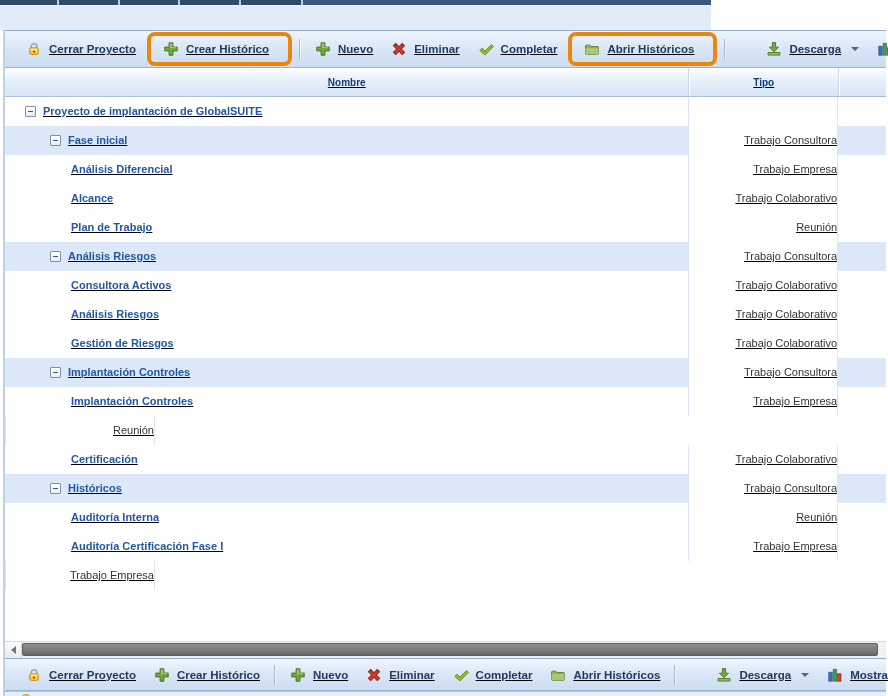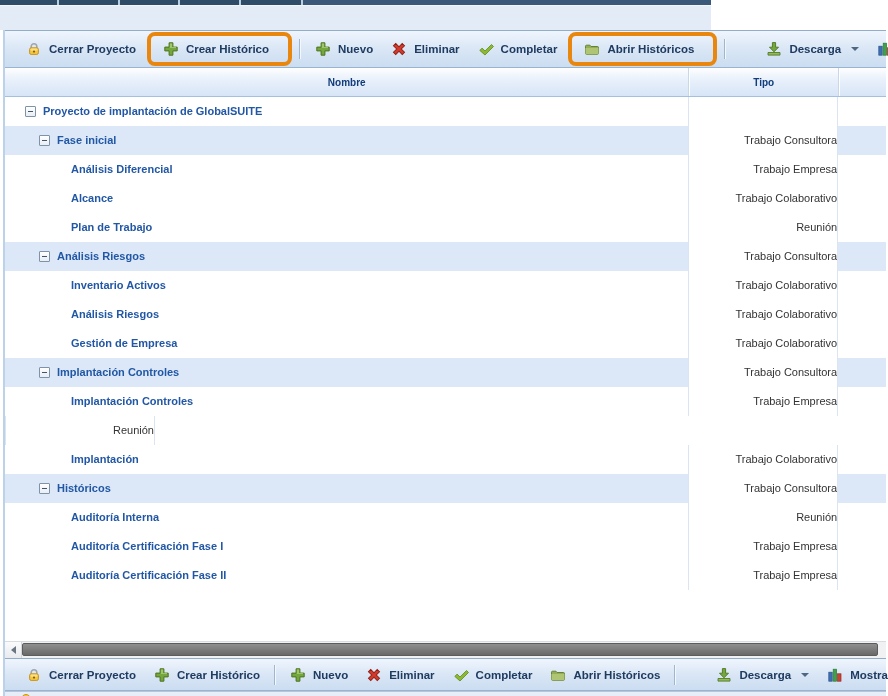--- a/index.html
+++ b/index.html
@@ -1,21 +1,21 @@
 <!DOCTYPE html>
 <html style="--orange: #E8860D; --tree-blue: #2157A4; --group-bg: #DCE8F8; --header-text: #123C7A;"><head>
 <meta charset="utf-8">
 <style>
   html,body{margin:0;padding:0;}
   body{
     width:888px;height:696px;overflow:hidden;background:#ffffff;
     font-family:"Liberation Sans","DejaVu Sans",sans-serif;
     -webkit-font-smoothing:antialiased;position:relative;
   }
-  .screen{width:711px;height:696px;position:relative;}
+  .screen{width:711px;height:696px;position:relative;text-decoration:underline;}
 
   
   .tab-strip{height:5px;background:#2E4B68;position:relative;}
   .tab-strip .tick{position:absolute;top:0;width:2px;height:5px;background:#B9CFE4;}
   .tab-strip .seg-light{position:absolute;top:0;left:303px;right:0;height:5px;background:#3A587A;}
 
   .top-margin{height:25px;background:#E3EBF7;border-top:1px solid #F2F6FC;box-sizing:border-box;}
 
   
   .panel{
@@ -77,21 +77,21 @@
     white-space:nowrap;overflow:hidden;
   }
   .cell-tipo{
     width:150px;box-sizing:border-box;text-align:right;font-size:11px;color:#333333;
     border-left:1px solid #DBE5F1;border-right:1px solid #DBE5F1;background:#ffffff;
     white-space:nowrap;overflow:hidden;
   }
   .cell-stub{width:48px;box-sizing:border-box;}
   .row.group .cell-name,.row.group .cell-stub{background:var(--group-bg,#DCE8F8);}
   .lvl0 .cell-name{padding-left:20px;}
-  .lvl1 .cell-name{padding-left:34px;}
+  .lvl1 .cell-name{padding-left:45px;}
   .lvl2 .cell-name{padding-left:66px;}
   .minus-box{
     width:11px;height:11px;box-sizing:border-box;border:1px solid #7F93A6;border-radius:1px;
     background:linear-gradient(#FFFFFF,#E8EEF5);margin-right:7px;position:relative;
     flex:0 0 auto;cursor:pointer;
   }
   .minus-box::before{
     content:"";position:absolute;left:2px;right:2px;top:4px;height:1px;background:#44546A;
   }
 
@@ -263,35 +263,35 @@
         <div class="row lvl1 group">
           <div class="cell-name">
             <span class="minus-box"></span>
             <span>Análisis Riesgos</span>
           </div>
           <div class="cell-tipo">Trabajo Consultora</div>
           <div class="cell-stub"></div>
         </div>
         <div class="row lvl2">
           <div class="cell-name">
-            <span>Inventario Activos</span>
+            <span>Consultora Activos</span>
           </div>
           <div class="cell-tipo">Trabajo Colaborativo</div>
           <div class="cell-stub"></div>
         </div>
         <div class="row lvl2">
           <div class="cell-name">
             <span>Análisis Riesgos</span>
           </div>
           <div class="cell-tipo">Trabajo Colaborativo</div>
           <div class="cell-stub"></div>
         </div>
         <div class="row lvl2">
           <div class="cell-name">
-            <span>Gestión de Empresa</span>
+            <span>Gestión de Riesgos</span>
           </div>
           <div class="cell-tipo">Trabajo Colaborativo</div>
           <div class="cell-stub"></div>
         </div>
         <div class="row lvl1 group">
           <div class="cell-name">
             <span class="minus-box"></span>
             <span>Implantación Controles</span>
           </div>
           <div class="cell-tipo">Trabajo Consultora</div>
@@ -303,21 +303,21 @@
           </div>
           <div class="cell-tipo">Trabajo Empresa</div>
           <div class="cell-stub"></div>
         </div>
         <div class="row lvl2">
           <div class="cell-tipo">Reunión</div>
           <div class="cell-stub"></div>
         </div>
         <div class="row lvl2">
           <div class="cell-name">
-            <span>Implantación</span>
+            <span>Certificación</span>
           </div>
           <div class="cell-tipo">Trabajo Colaborativo</div>
           <div class="cell-stub"></div>
         </div>
         <div class="row lvl1 group">
           <div class="cell-name">
             <span class="minus-box"></span>
             <span>Históricos</span>
           </div>
           <div class="cell-tipo">Trabajo Consultora</div>
@@ -331,23 +331,20 @@
           <div class="cell-stub"></div>
         </div>
         <div class="row lvl2">
           <div class="cell-name">
             <span>Auditoría Certificación Fase I</span>
           </div>
           <div class="cell-tipo">Trabajo Empresa</div>
           <div class="cell-stub"></div>
         </div>
         <div class="row lvl2">
-          <div class="cell-name">
-            <span>Auditoría Certificación Fase II</span>
-          </div>
           <div class="cell-tipo">Trabajo Empresa</div>
           <div class="cell-stub"></div>
         </div>
       </div>
 
     <div class="hscrollbar">
       <div class="scroll-arrow">
         <span class="tri"></span>
       </div>
       <div class="scroll-track">

